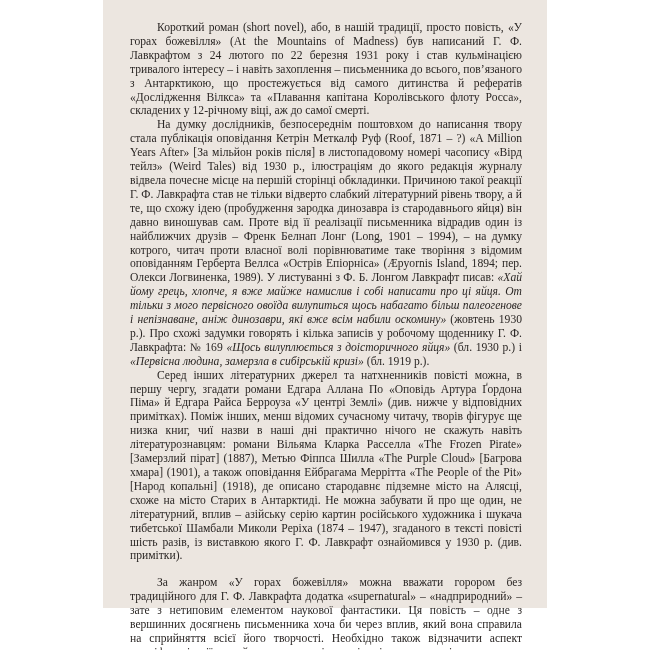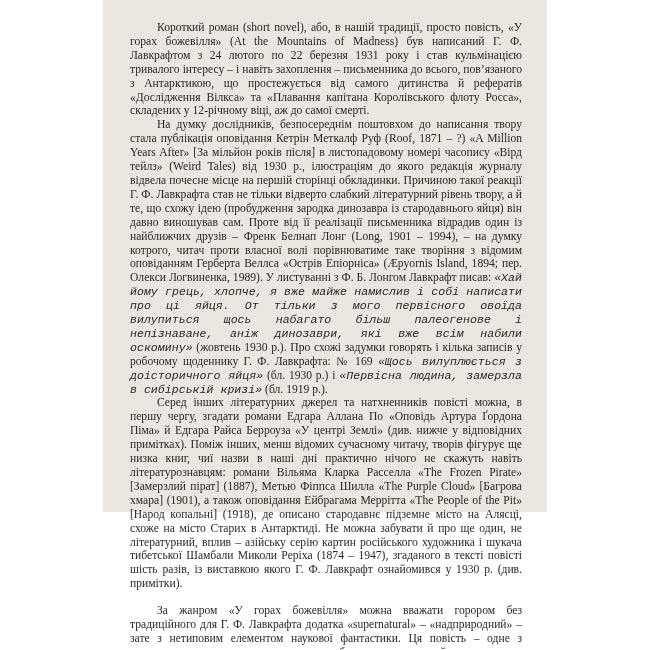--- a/index.html
+++ b/index.html
@@ -1,29 +1,29 @@
 <!DOCTYPE html>
 <html><head>
 <meta charset="utf-8">
 <style>
   html, body { margin:0; padding:0; background:#ffffff; }
   body { width:650px; height:650px; position:relative; overflow:hidden; }
   .page {
-    position:absolute; left:103px; top:0; width:444px; height:512px;
+    position:absolute; left:103px; top:0; width:444px; height:608px;
     background:#ece6e0;
   }
   .text {
     position:absolute; left:27px; top:21px; width:392px;
     font-family:"Liberation Serif", serif;
     font-size:11.6px; line-height:13.9px; color:#2a2624;
     text-align:justify;
   }
   .text p { margin:0; text-indent:27px; hyphens:auto; }
   .text p.gap { margin-top:13px; }
-  .text i { font-style:italic;font-family:Liberation Mono, monospace; }
+  .text i { font-style:italic; }
 </style>
 </head>
 <body>
 
 <div class="page">
   <div class="text">
     <p>
       <span>Короткий роман (short novel), або, в нашій традиції, просто повість, «У горах божевілля» (At the Mountains of Madness) був написаний Г. Ф. Лавкрафтом з 24 лютого по 22 березня 1931 року і став кульмінацією тривалого інтересу – і навіть захоплення – письменника до всього, пов’язаного з Антарктикою, що простежується від самого дитинства й рефератів «Дослідження Вілкса» та «Плавання капітана Королівського флоту Росса», складених у 12-річному віці, аж до самої смерті.</span>
     </p>
     <p>

